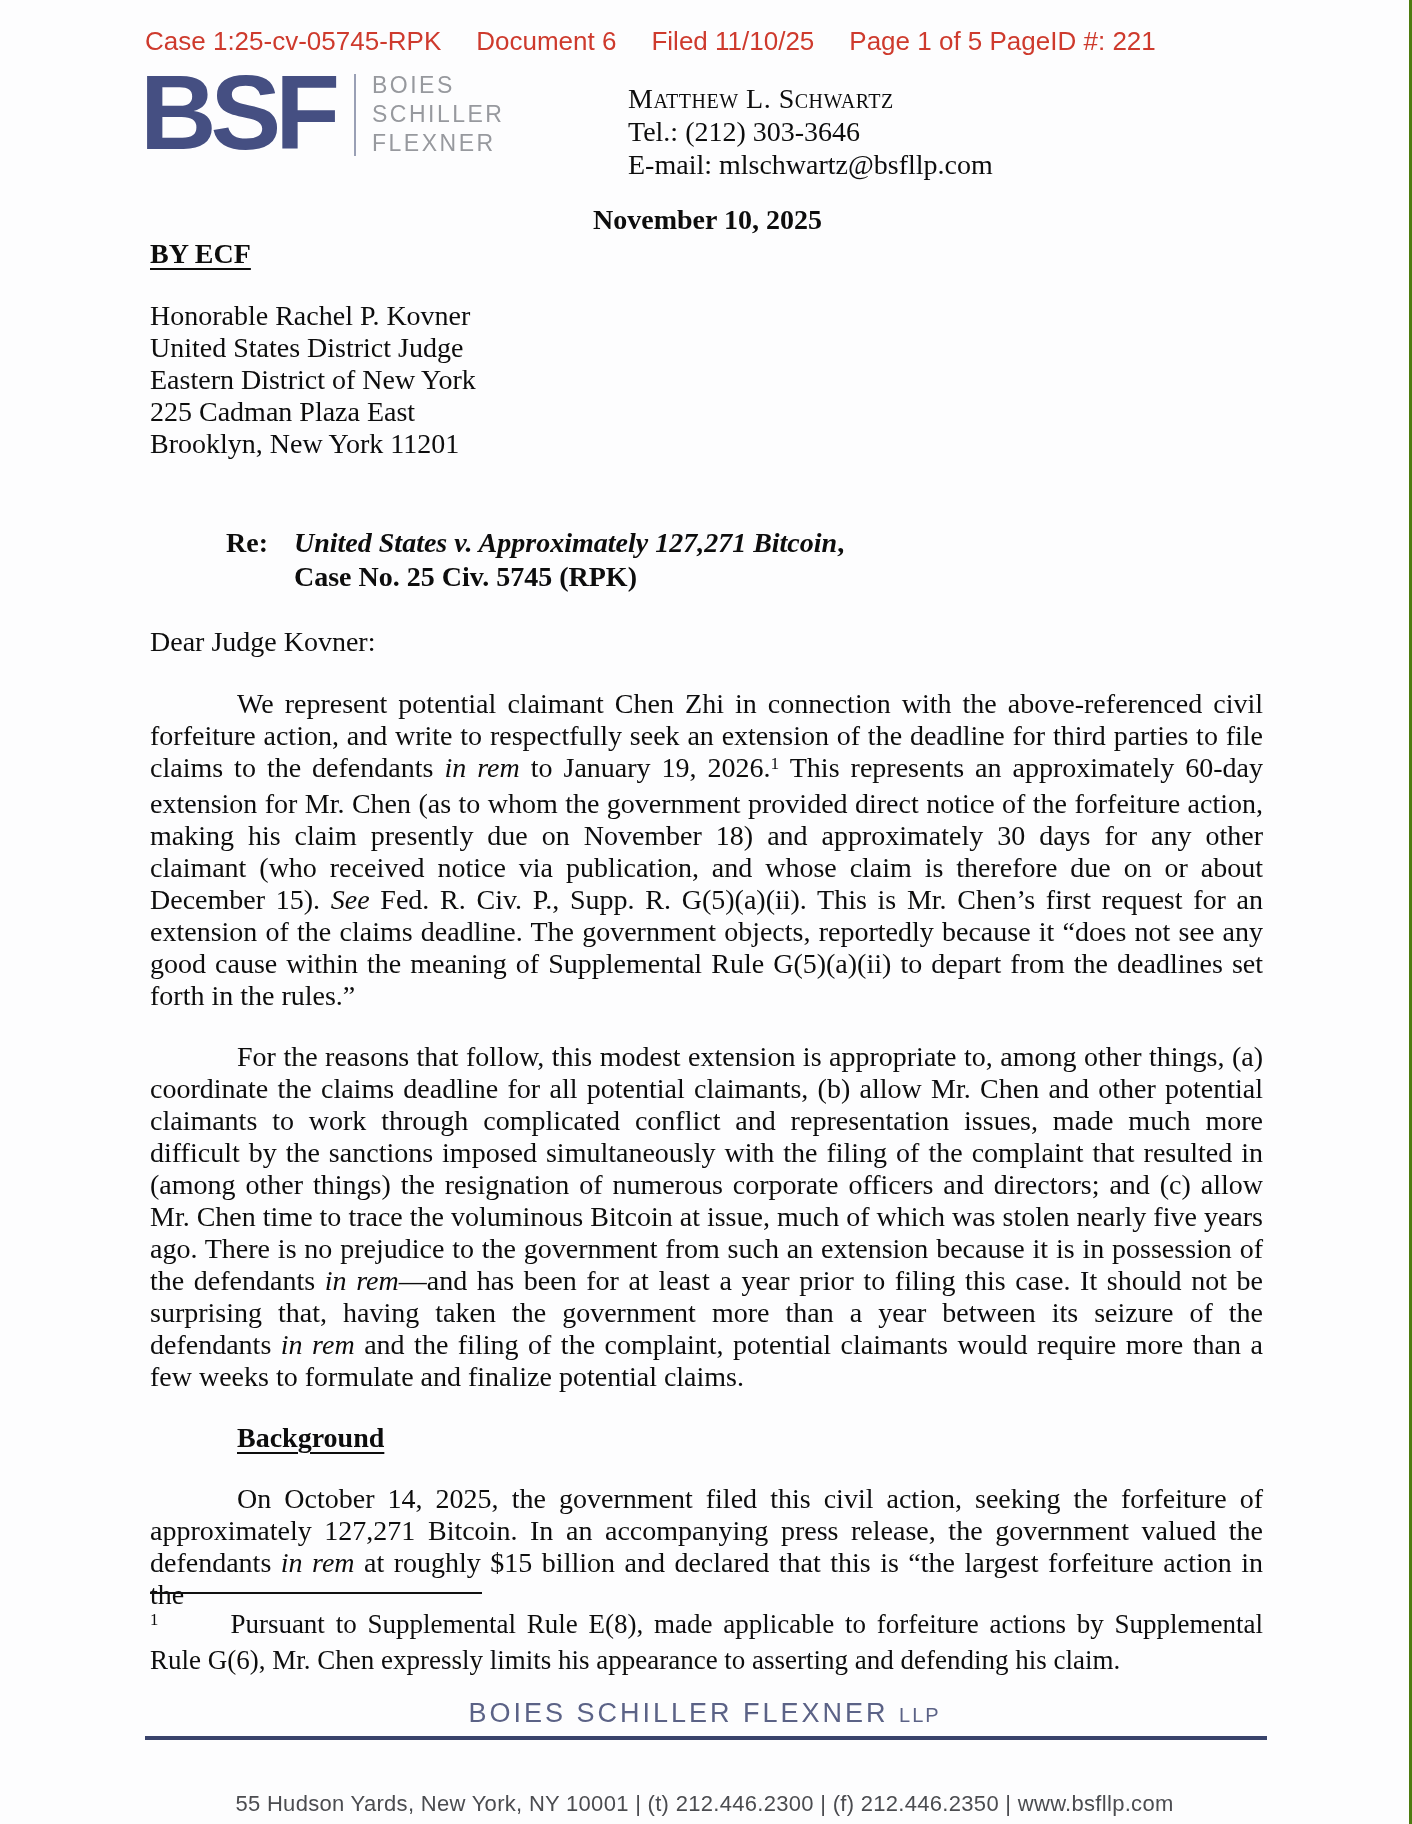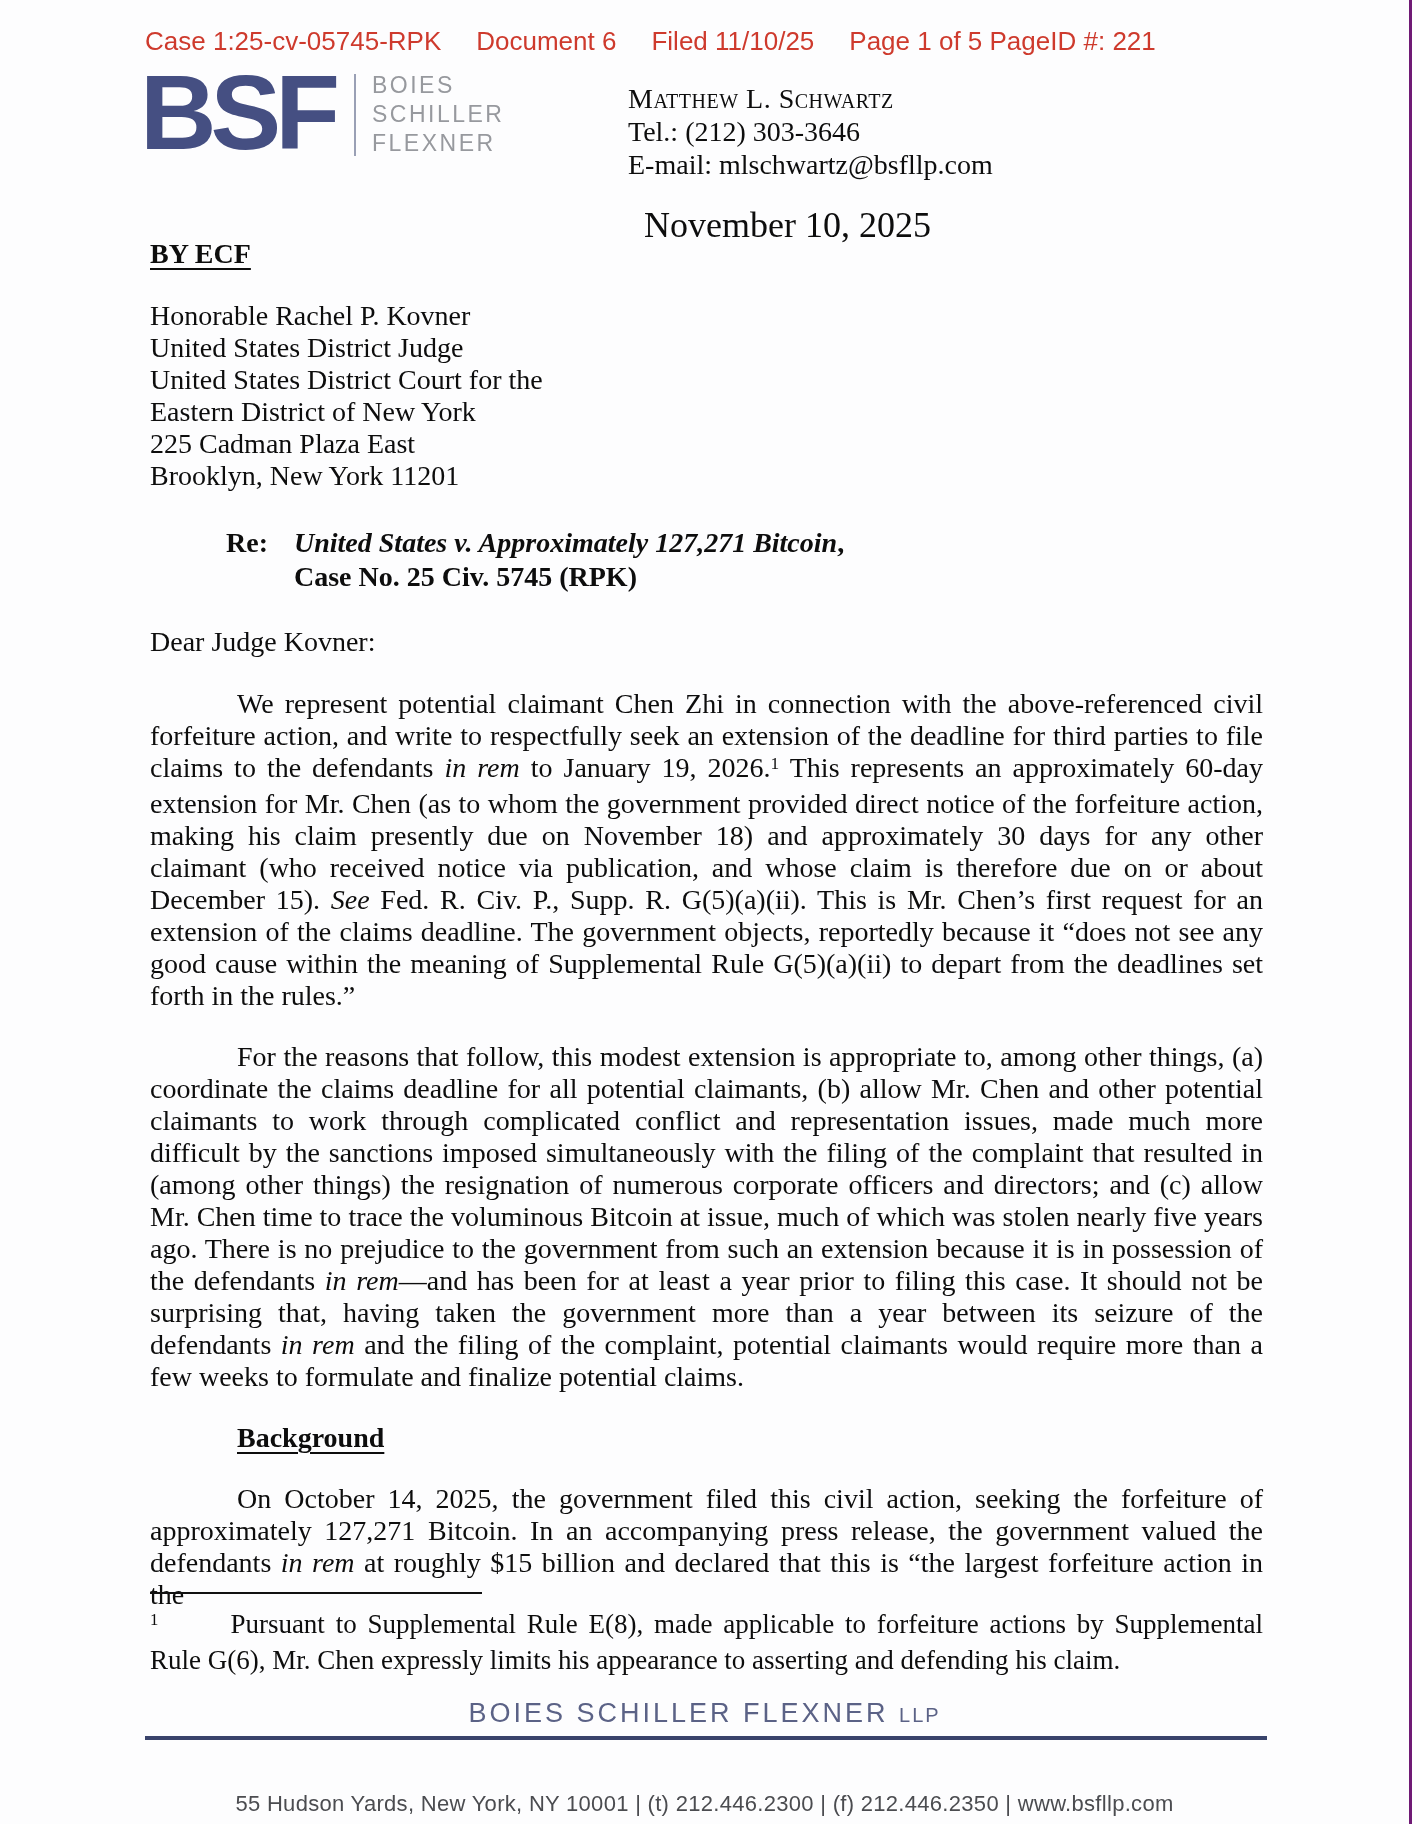--- a/index.html
+++ b/index.html
@@ -3,21 +3,21 @@
 <meta charset="utf-8">
 <style>
   html,body{margin:0;padding:0;background:#ffffff;}
   .page{
     position:relative;
     width:1412px;height:1824px;
     background:#fdfdfe;
     font-family:"Liberation Serif", serif;
     color:#0d0d0d;
     overflow:hidden;
-    border-right:3px solid #701a75;
+    border-right:3px solid #4d7c0f;
     box-sizing:border-box;
   }
   
   .stamp{
     position:absolute;top:26px;left:145px;
     display:flex;gap:35px;
     font-family:"Liberation Sans", sans-serif;
     font-size:26px;color:#ce3a2d;white-space:nowrap;
   }
   
@@ -29,21 +29,21 @@
   }
   .logo-divider{width:2px;height:82px;background:#9aa0b5;margin:6px 16px 0 20px;}
   .firm-words{
     font-family:"Liberation Sans", sans-serif;
     font-size:23px;line-height:29px;letter-spacing:2.5px;
     color:#97999e;margin-top:4px;
   }
   
   .contact{position:absolute;top:82px;left:628px;font-size:28px;line-height:33px;}
   .contact .name{font-variant:small-caps;letter-spacing:0.5px;}
-  .date-line{position:absolute;top:204px;left:644px;font-size:36px;}
+  .date-line{position:absolute;top:204px;left:593px;font-size:28px;font-weight:bold;}
   
   .by-ecf{
     position:absolute;top:238px;left:150px;
     font-size:28px;font-weight:bold;
     text-decoration:underline;text-decoration-thickness:2px;text-underline-offset:5px;
   }
   
   .recipient{position:absolute;top:300px;left:150px;font-size:28px;line-height:32px;}
   
   .re-block{position:absolute;top:526px;left:226px;display:flex;font-size:28px;line-height:34px;}
@@ -108,21 +108,20 @@
     <div>E-mail: mlschwartz@bsfllp.com</div>
   </div>
 
   <div class="date-line">November 10, 2025</div>
 
   <div class="by-ecf">BY ECF</div>
 
   <div class="recipient">
     <div>Honorable Rachel P. Kovner</div>
     <div>United States District Judge</div>
-    <div>United States District Court for the</div>
     <div>Eastern District of New York</div>
     <div>225 Cadman Plaza East</div>
     <div>Brooklyn, New York 11201</div>
   </div>
 
   <div class="re-block">
     <div class="re-label">Re:</div>
     <div class="re-lines">
       <div class="re-case-line"><span class="run-italic">United States v. Approximately 127,271 Bitcoin</span><span>,</span></div>
       <div class="re-number-line">Case No. 25 Civ. 5745 (RPK)</div>

